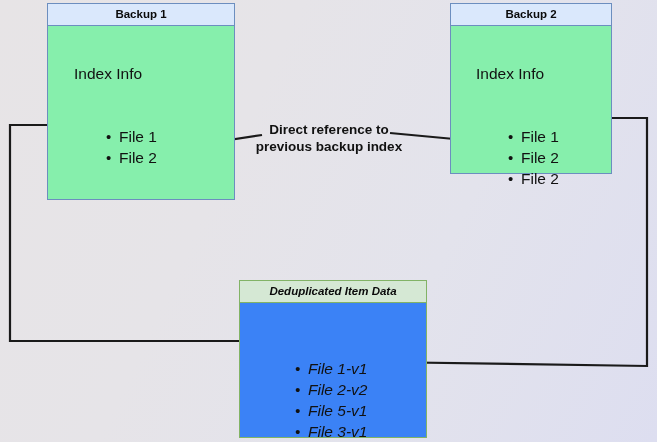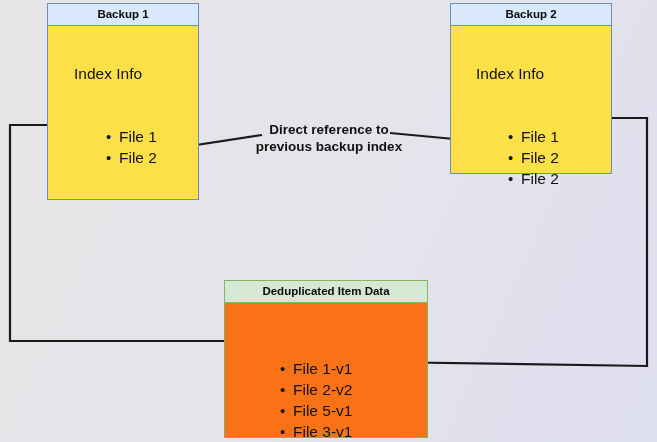--- a/index.html
+++ b/index.html
@@ -52,35 +52,35 @@
     position: relative;
     box-sizing: border-box;
     height: calc(100% - 22px);
   }
 
   
   .backup-box {
     border-color: #6c8ebf;
   }
   .backup-box .box-body {
-    background: #fde047;
+    background: #86efac;
   }
 
   
   .dedup-box {
     border: 1px solid #82b366;
     background: #e2e2ee;
   }
   .dedup-box .box-header {
     background: #d5e8d4;
     border-bottom: 1px solid #82b366;
     color: #0a0a0a;
   }
   .dedup-box .box-body {
-    background: #f97316;
+    background: #3b82f6;
   }
 
   
   .index-title {
     position: absolute;
     font-size: 15.5px;
     color: #111;
     white-space: nowrap;
   }
   .file-list {
@@ -129,21 +129,21 @@
 
     <path d="M95,125 L10,125 L10,341 L268,341" fill="none" stroke="#1a1a1a" stroke-width="2.2" marker-end="url(#arrowhead)"></path>
 
     <path d="M570,118 L647,118 L647,366 L378,362" fill="none" stroke="#1a1a1a" stroke-width="2.2" marker-end="url(#arrowhead)"></path>
 
     <path d="M497,143 L390,133" fill="none" stroke="#1a1a1a" stroke-width="2.2"></path>
 
     <path d="M262,135 L170,149" fill="none" stroke="#1a1a1a" stroke-width="2.2" marker-end="url(#arrowhead)"></path>
   </svg>
 
-  <div class="node-box backup-box" style="left:47px; top:3px; width:152px; height:197px;">
+  <div class="node-box backup-box" style="left:47px; top:3px; width:188px; height:197px;">
     <div class="box-header">Backup 1</div>
     <div class="box-body">
       <div class="index-title" style="left:26px; top:39px;">Index Info</div>
       <ul class="file-list" style="left:49px; top:92px;">
         <li>File 1</li>
         <li>File 2</li>
       </ul>
     </div>
   </div>
 
@@ -152,21 +152,21 @@
     <div class="box-body">
       <div class="index-title" style="left:25px; top:39px;">Index Info</div>
       <ul class="file-list" style="left:48px; top:92px;">
         <li>File 1</li>
         <li>File 2</li>
         <li>File 2</li>
       </ul>
     </div>
   </div>
 
-  <div class="node-box dedup-box" style="left:224px; top:280px; width:204px; height:158px;">
+  <div class="node-box dedup-box" style="left:239px; top:280px; width:188px; height:158px;font-style:italic;">
     <div class="box-header">Deduplicated Item Data</div>
     <div class="box-body">
       <ul class="file-list" style="left:46px; top:47px;">
         <li>File 1-v1</li>
         <li>File 2-v2</li>
         <li>File 5-v1</li>
         <li>File 3-v1</li>
       </ul>
     </div>
   </div>

